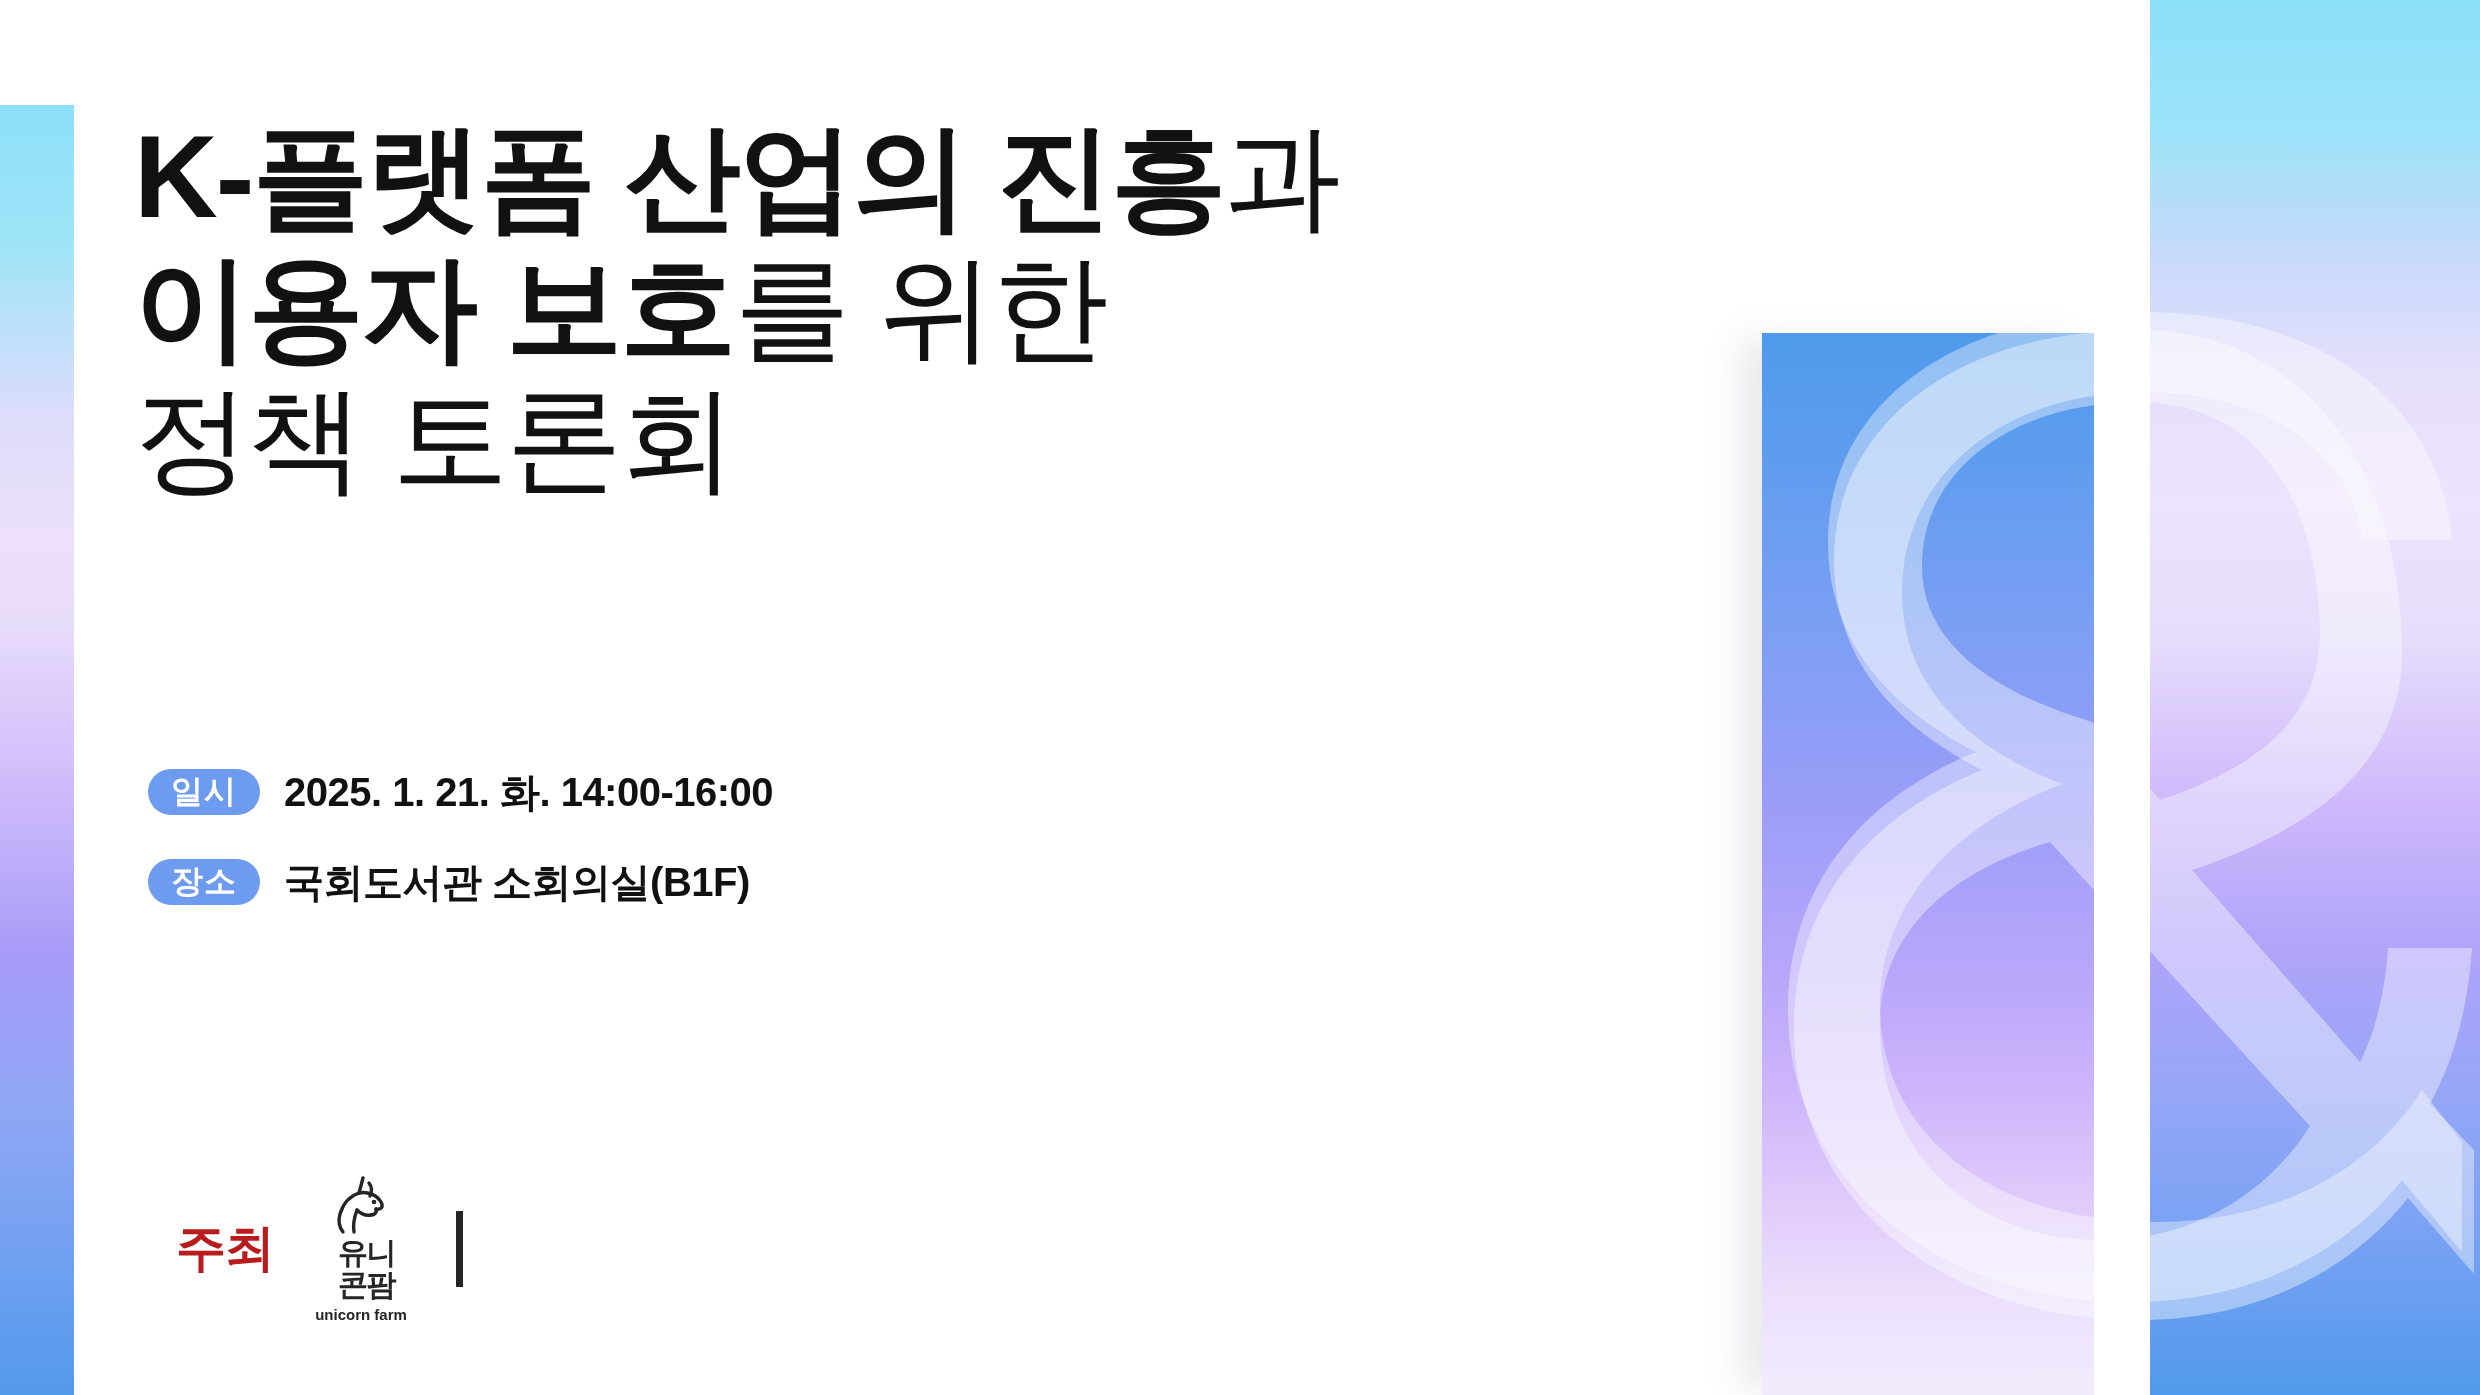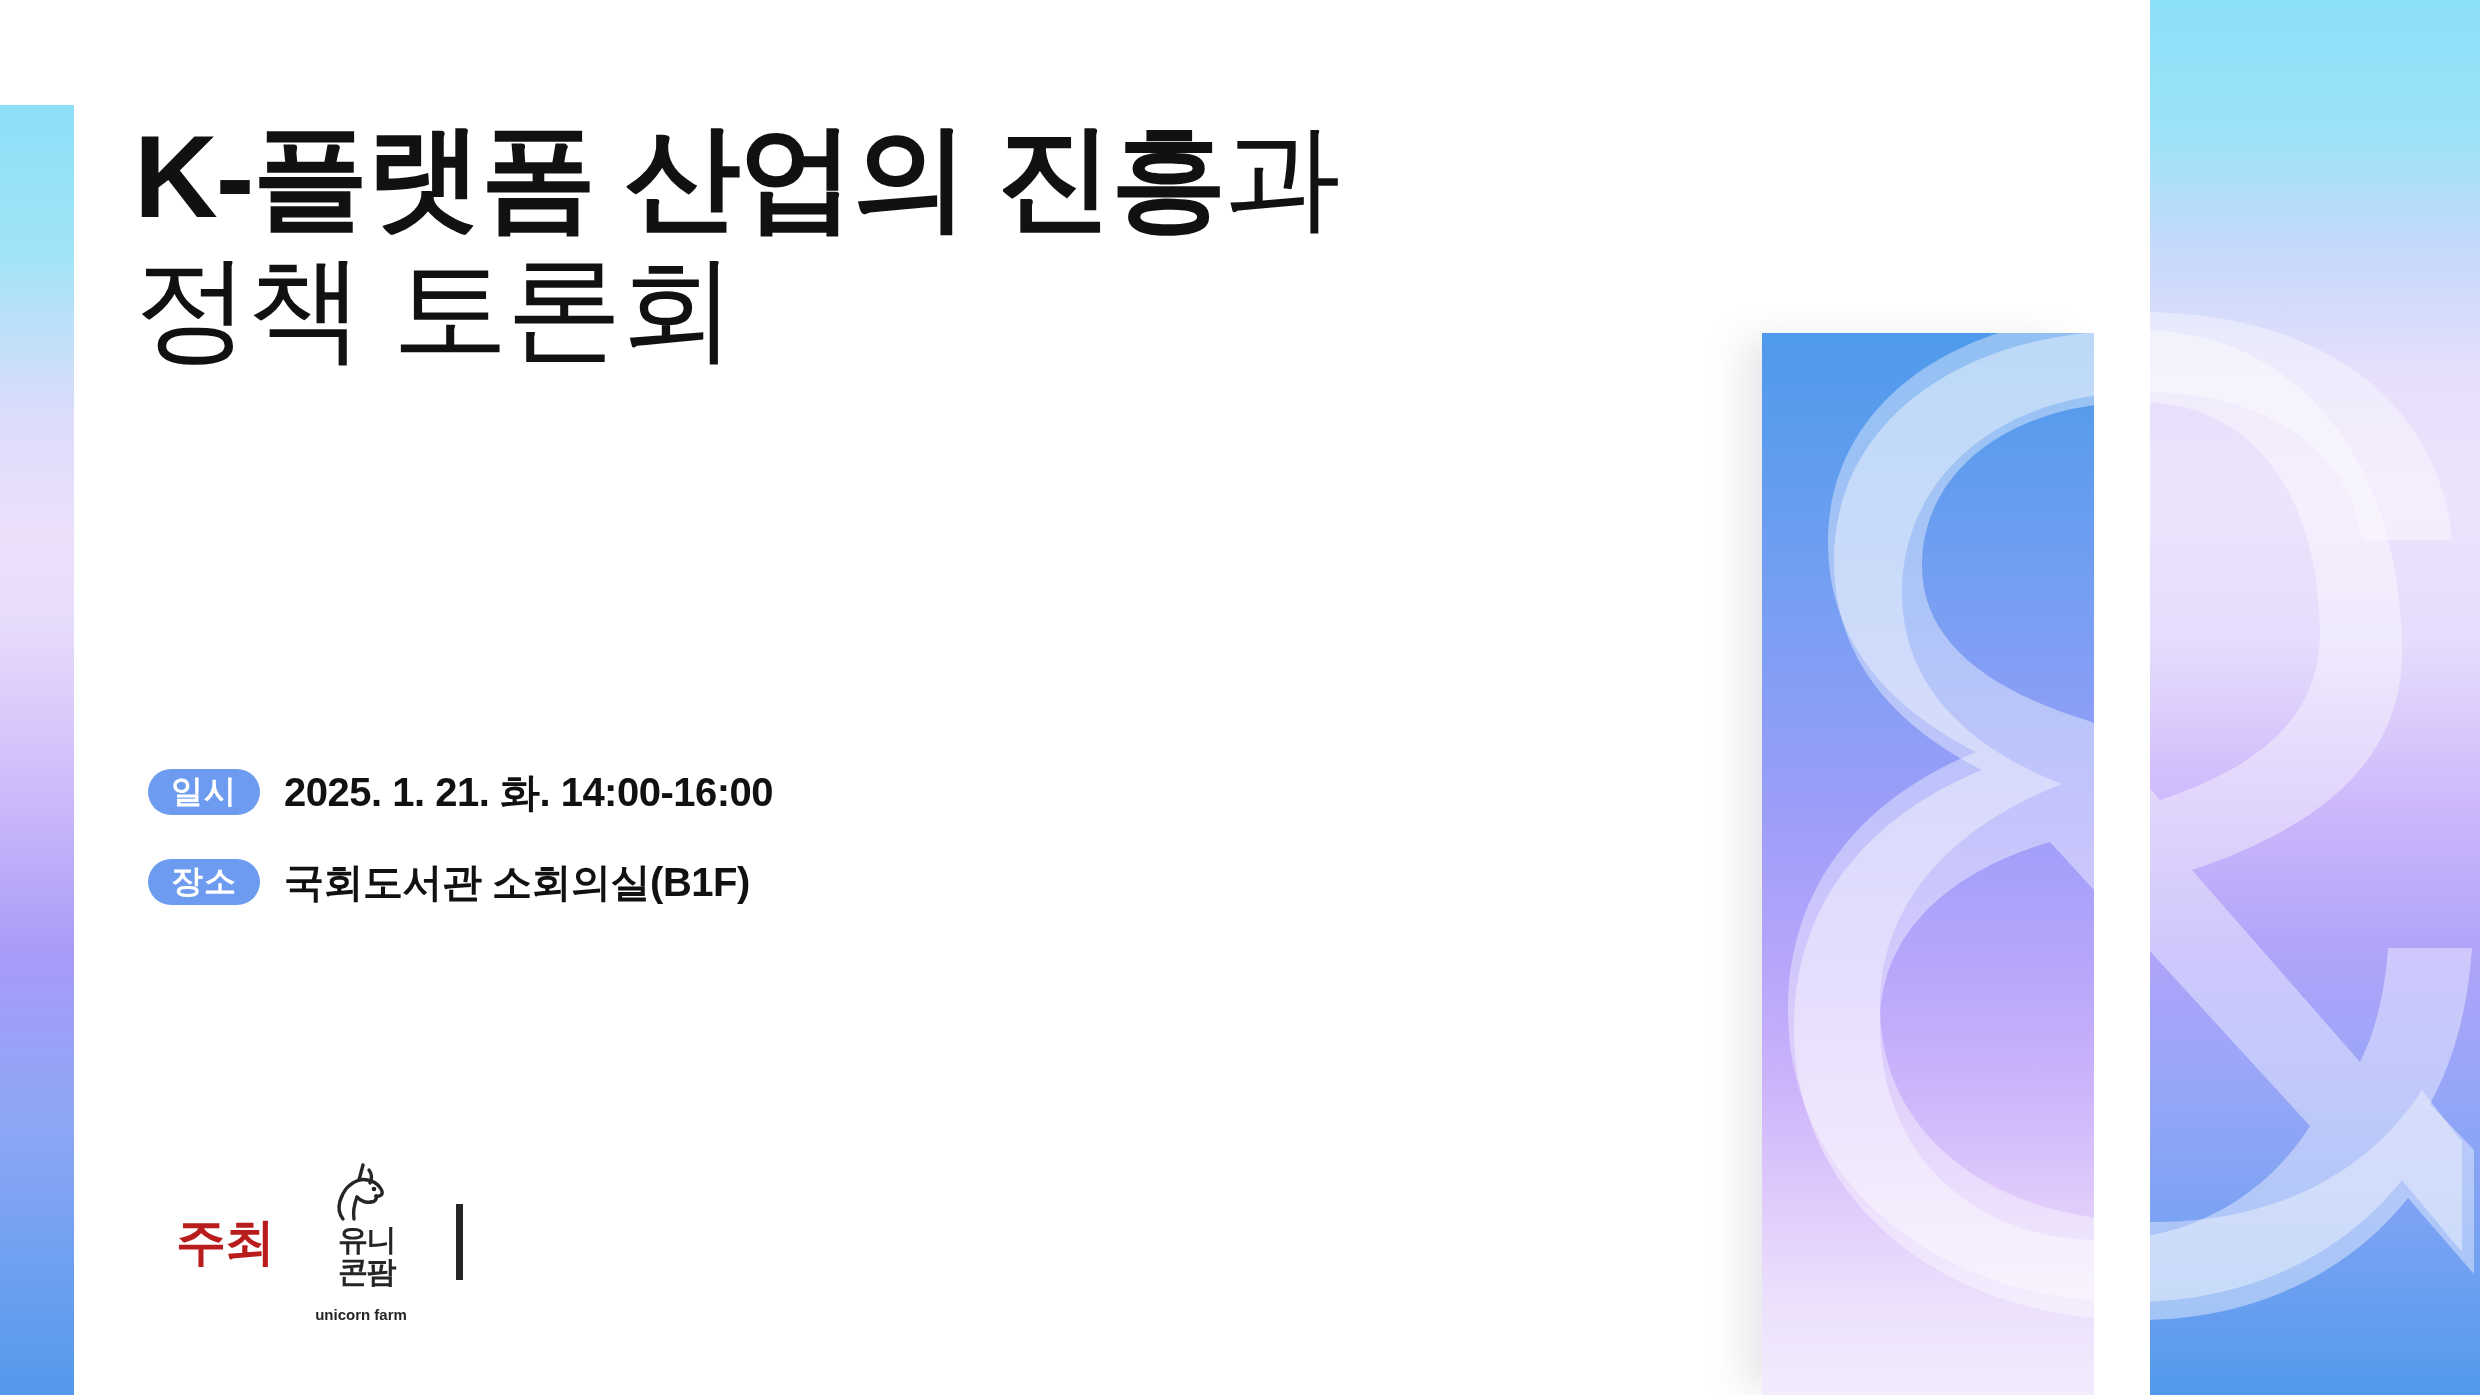--- a/index.html
+++ b/index.html
@@ -209,21 +209,21 @@
     letter-spacing: -1.5px;
     line-height: 32px;
     margin-top: 1px;
     margin-left: 38px;
   }
   .uni-en {
     font-size: 15px;
     font-weight: 700;
     color: #252525;
     letter-spacing: 0px;
-    margin-top: 18px;
+    margin-top: 5px;
   }
 
   
   #sa-logo {
     margin-left: 26px;
     display: flex;
     align-items: center;
   }
   #sa-mark { display: block; flex: none; }
   #sa-words {
@@ -309,20 +309,21 @@
                  C 208 1240, 118 1152, 118 1024
                  C 118 938, 180 874, 288 842 Z"></path>
       </g>
     </svg>
   </div>
 
   <div id="panel-gap"></div>
 
   <div id="title-block">
     <div class="title-line"><span class="title-strong">K-플랫폼 산업의 진흥</span><span class="title-light">과</span></div>
+    <div class="title-line"><span class="title-strong">이용자 보호</span><span class="title-light">를 위한</span></div>
     <div class="title-line"><span class="title-light">정책 토론회</span></div>
   </div>
 
   <div id="info-block">
     <div class="info-row">
       <span class="info-badge">일시</span>
       <span class="info-text">2025. 1. 21. 화. 14:00-16:00</span>
     </div>
     <div class="info-row">
       <span class="info-badge">장소</span>

